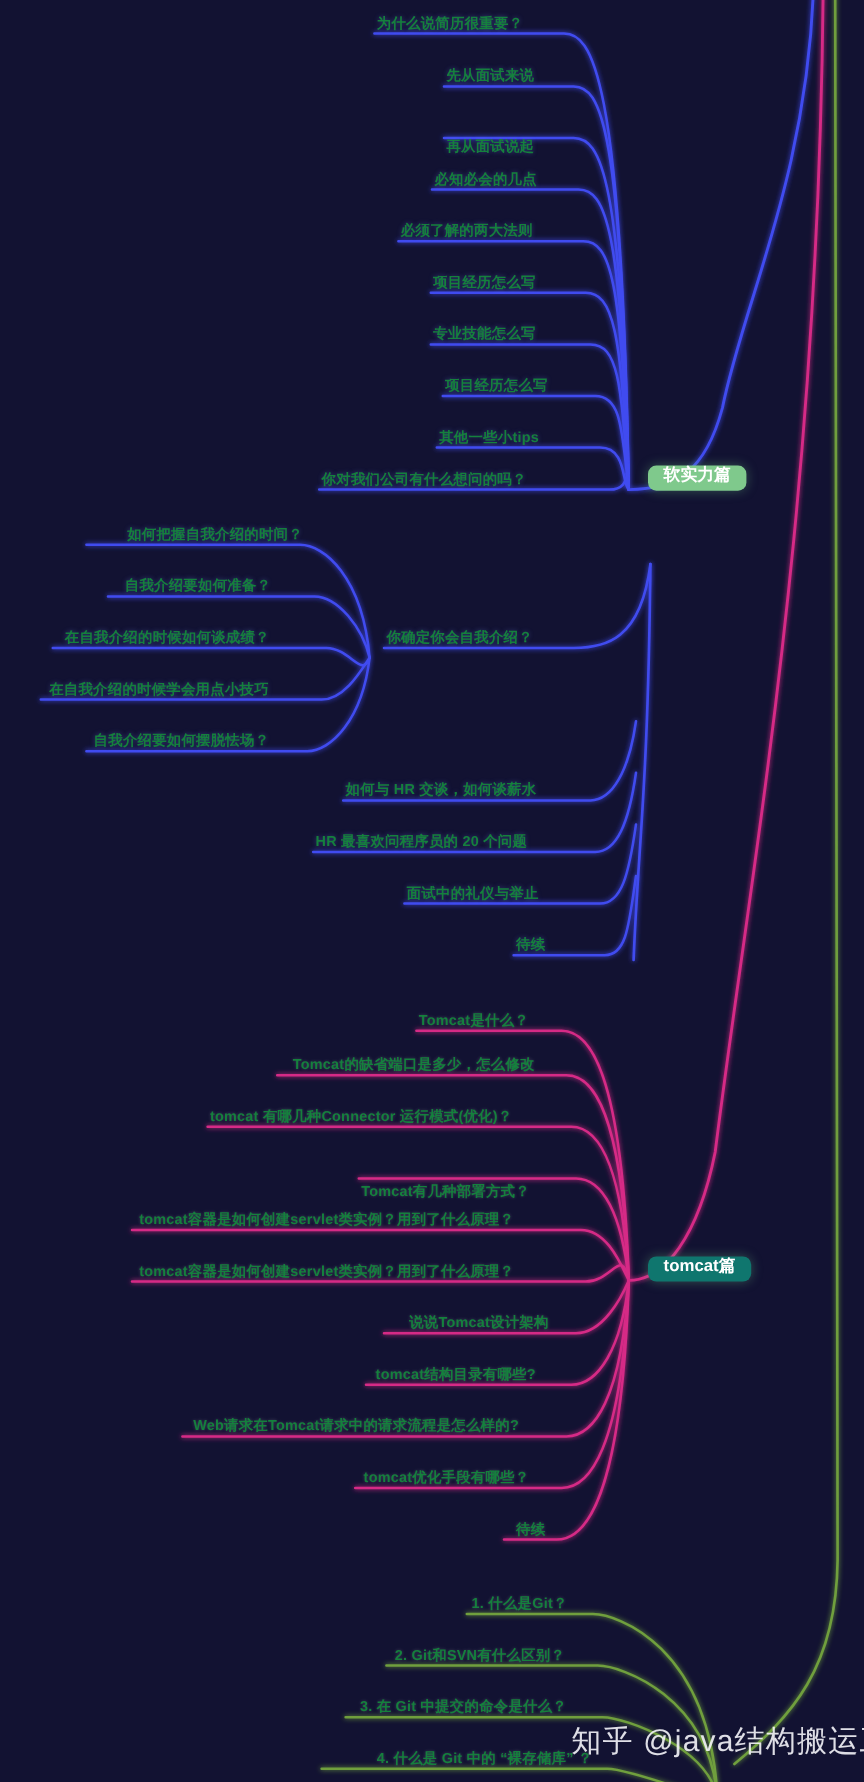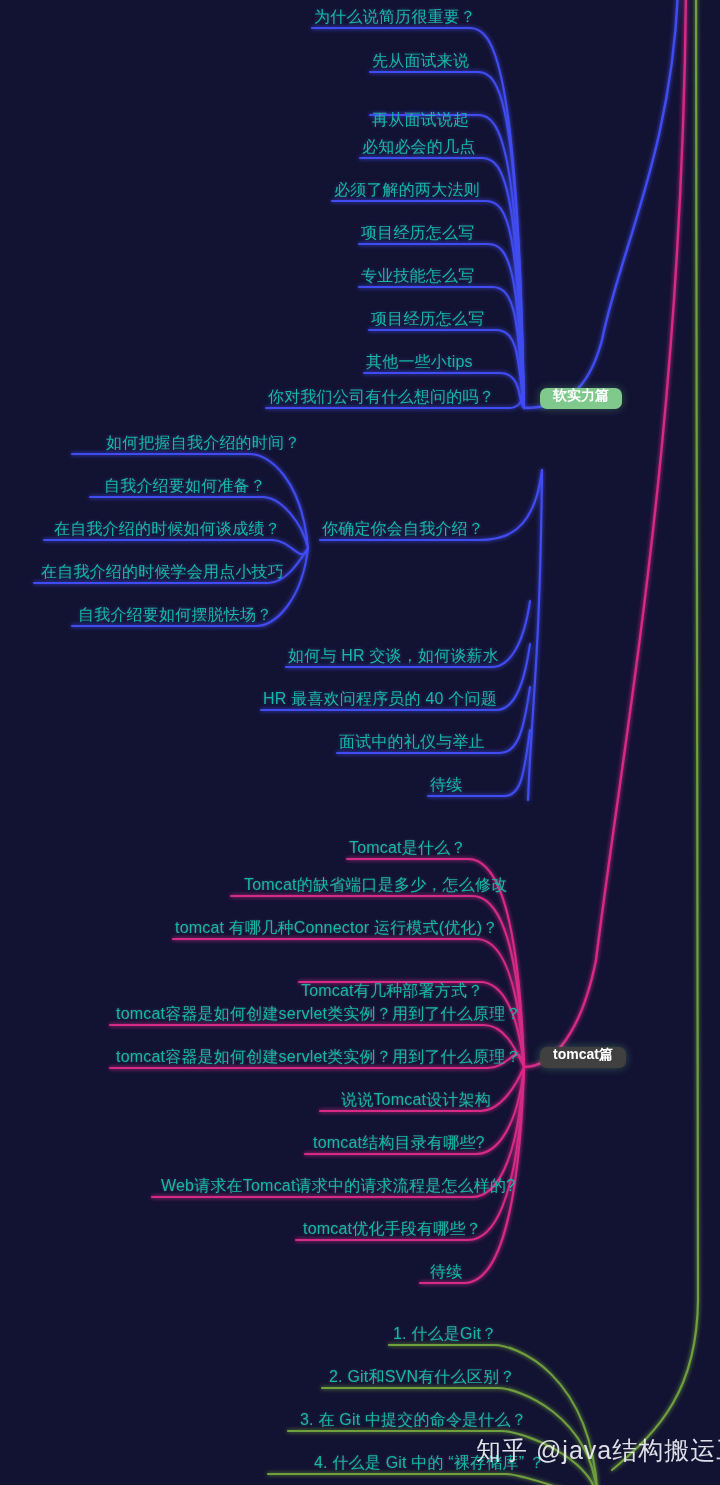--- a/index.html
+++ b/index.html
@@ -19,23 +19,23 @@
   #wires {
     position: absolute;
     left: 0; top: 0;
     width: 720px;
     height: 1485px;
     pointer-events: none;
   }
   
   .leaf {
     position: absolute;
-    color: #14b8a6;
-    font-size: 16px;
-    font-weight: 400;
+    color: #15803d;
+    font-size: 12px;
+    font-weight: 700;
     white-space: nowrap;
     letter-spacing: 0.2px;
     text-shadow: 0 0 3px rgba(255,255,255,0.20);
     line-height: 1;
     transform: translateY(-100%);
   }
   .leaf.blue  { text-shadow: 0 0 4px rgba(120,140,255,0.35); }
   
   .topic {
     position: absolute;
@@ -127,35 +127,35 @@
       <div class="leaf blue" style="left: 366px; top: 370px;">其他一些小tips</div>
       <div class="leaf blue" style="left: 268px; top: 405px;">你对我们公司有什么想问的吗？</div>
       <div class="topic" style="left: 540px; top: 388px; background: rgb(127, 201, 140);">软实力篇</div>
       <div class="leaf blue" style="left: 74px; top: 451px; margin-left: 32px;">如何把握自我介绍的时间？</div>
       <div class="leaf blue" style="left: 104px; top: 494px;">自我介绍要如何准备？</div>
       <div class="leaf blue" style="left: 54px; top: 537px;">在自我介绍的时候如何谈成绩？</div>
       <div class="leaf blue" style="left: 41px; top: 580px;">在自我介绍的时候学会用点小技巧</div>
       <div class="leaf blue" style="left: 78px; top: 623px;">自我介绍要如何摆脱怯场？</div>
       <div class="leaf blue" style="left: 322px; top: 537px;">你确定你会自我介绍？</div>
       <div class="leaf blue" style="left: 288px; top: 664px;">如何与 HR 交谈，如何谈薪水</div>
-      <div class="leaf blue" style="left: 263px; top: 707px;">HR 最喜欢问程序员的 40 个问题</div>
+      <div class="leaf blue" style="left: 263px; top: 707px;">HR 最喜欢问程序员的 20 个问题</div>
       <div class="leaf blue" style="left: 339px; top: 750px;">面试中的礼仪与举止</div>
       <div class="leaf blue" style="left: 430px; top: 793px;">待续</div>
       <div class="leaf" style="left: 349px; top: 856px;">Tomcat是什么？</div>
       <div class="leaf" style="left: 233px; top: 893px; margin-left: 11px;">Tomcat的缺省端口是多少，怎么修改</div>
       <div class="leaf" style="left: 175px; top: 936px;">tomcat 有哪几种Connector 运行模式(优化)？</div>
       <div class="leaf" style="left: 301px; top: 979px; margin-top: 20px;">Tomcat有几种部署方式？</div>
       <div class="leaf" style="left: 116px; top: 1022px;">tomcat容器是如何创建servlet类实例？用到了什么原理？</div>
       <div class="leaf" style="left: 116px; top: 1065px;">tomcat容器是如何创建servlet类实例？用到了什么原理？</div>
       <div class="leaf" style="left: 341px; top: 1108px;">说说Tomcat设计架构</div>
       <div class="leaf" style="left: 313px; top: 1151px;">tomcat结构目录有哪些?</div>
       <div class="leaf" style="left: 161px; top: 1194px;">Web请求在Tomcat请求中的请求流程是怎么样的?</div>
       <div class="leaf" style="left: 303px; top: 1237px;">tomcat优化手段有哪些？</div>
       <div class="leaf" style="left: 430px; top: 1280px;">待续</div>
-      <div class="topic" style="left: 540px; top: 1047px; background: #404040;">tomcat篇</div>
+      <div class="topic" style="left: 540px; top: 1047px; background: #0f766e;">tomcat篇</div>
       <div class="leaf" style="left: 393px; top: 1342px;">1. 什么是Git？</div>
       <div class="leaf" style="left: 329px; top: 1385px;">2. Git和SVN有什么区别？</div>
       <div class="leaf" style="left: 300px; top: 1428px;">3. 在 Git 中提交的命令是什么？</div>
       <div class="leaf" style="left: 281px; top: 1471px; margin-left: 33px;">4. 什么是 Git 中的 “裸存储库” ？</div>
     </div>
 
   <div class="watermark" style="left:476px; top:1434px;">知乎 @java结构搬运工</div>
 </div>
 
 </body></html>

